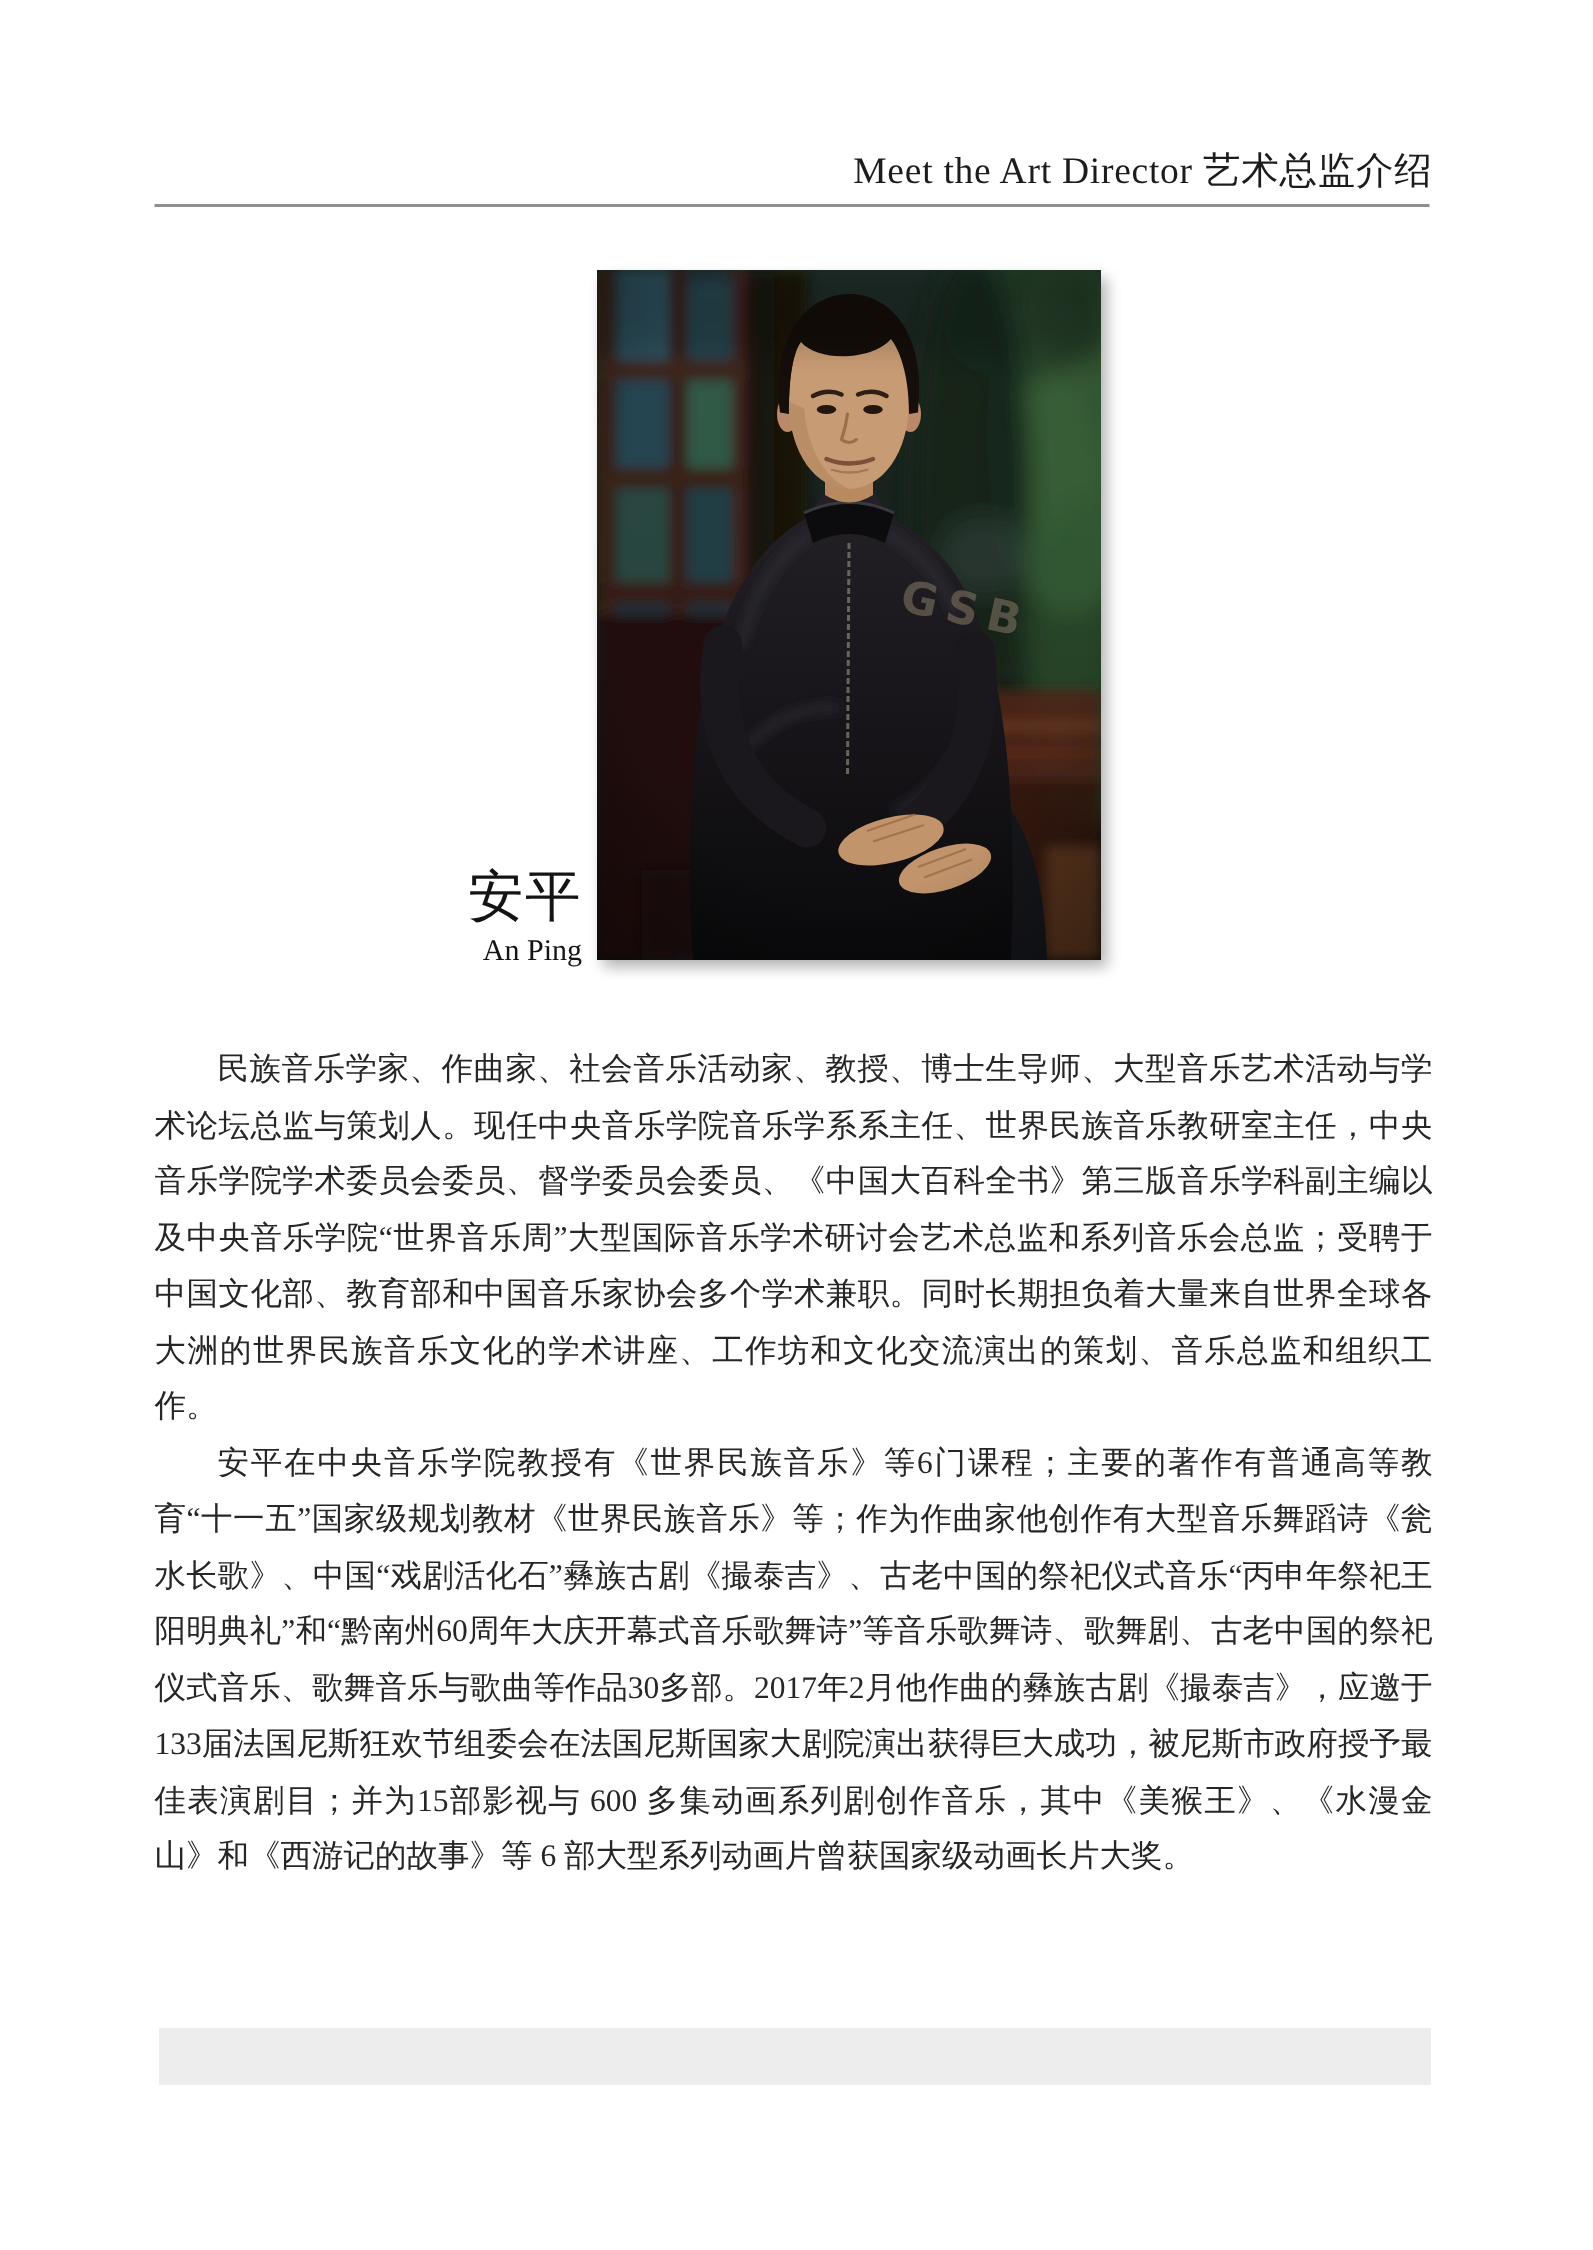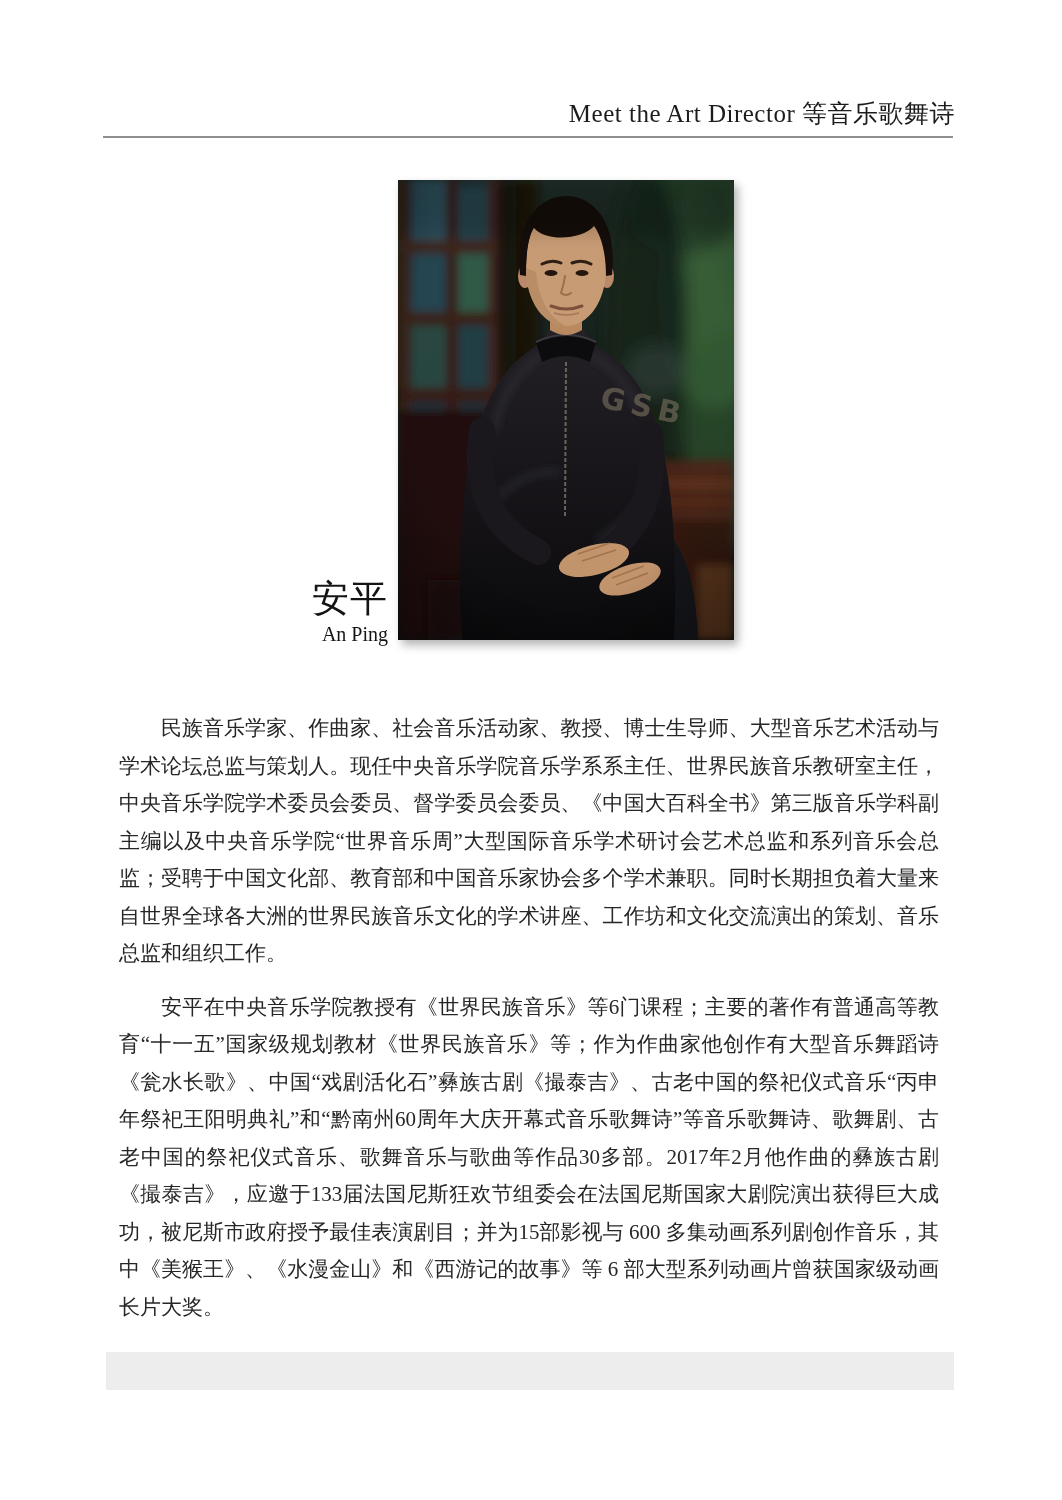--- a/index.html
+++ b/index.html
@@ -26,32 +26,32 @@
     position:absolute; left:180px; top:577px; width:208px;
     text-align:right; color:#141414;
   }
   .name-zh { font-size:37px; font-weight:normal; line-height:44px; letter-spacing:1px;text-align:right; }
   .name-en { font-size:20px; line-height:26px; }
   .bio {
     position:absolute; left:103px; top:694px; width:852px;
     font-size:21px; line-height:37.5px; color:#262626;
     text-align:justify;
   }
-  .bio p { margin:16px; text-indent:2em; }
+  .bio p { margin:0; text-indent:2em; }
   .footer-bar {
     position:absolute; left:106px; top:1352px; width:848px; height:38px;
     background:#ededed;
   }
 </style>
 </head>
 <body>
 
 <div class="page">
 
-  <div class="header-title">Meet the Art Director  等音乐歌舞诗</div>
+  <div class="header-title">Meet the Art Director  艺术总监介绍</div>
   <div class="header-rule"></div>
 
   <figure class="portrait">
     <svg viewBox="0 0 336 460" xmlns="http://www.w3.org/2000/svg">
       <defs>
         <linearGradient id="bgg" x1="0" y1="0" x2="0" y2="1">
           <stop offset="0" stop-color="#1f2d27"></stop>
           <stop offset="0.55" stop-color="#131c17"></stop>
           <stop offset="1" stop-color="#0a0c0a"></stop>
         </linearGradient>

